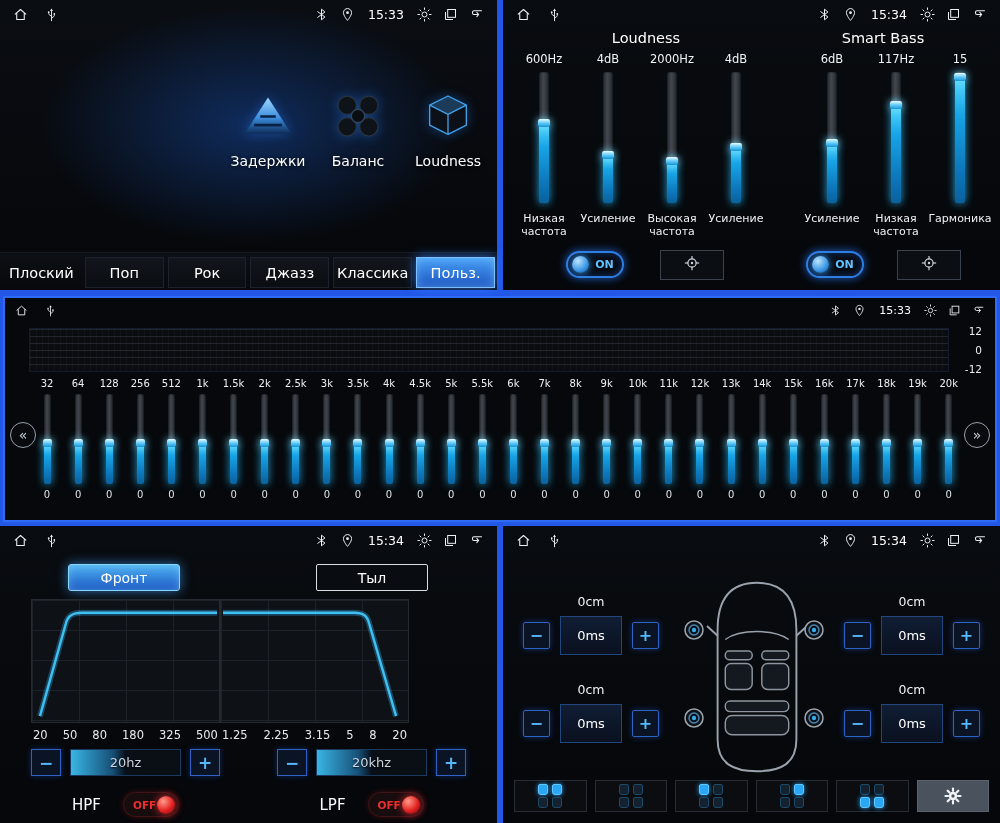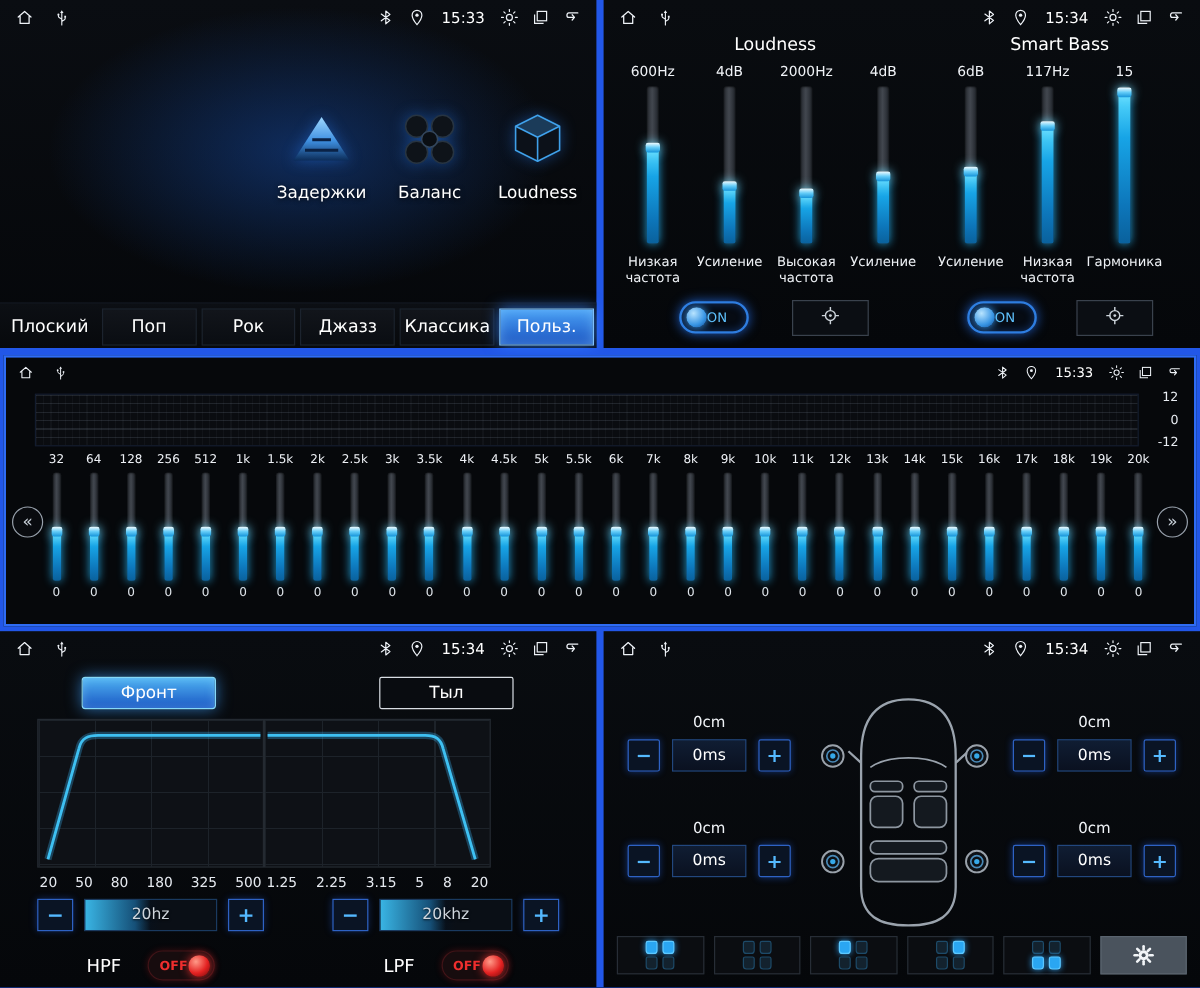--- a/index.html
+++ b/index.html
@@ -40,32 +40,32 @@
 .preset{flex:1;display:flex;align-items:center;justify-content:center;font-size:14.5px;color:#fff;margin:4px 2px 2px;border:1px solid #1c232e;background:linear-gradient(#12151b,#0a0d12);cursor:pointer;white-space:nowrap;}
 .preset:first-child{border-color:transparent;background:none;}
 .preset.active{background:linear-gradient(#49a0f5,#1c55c2);border:1px solid #7cc0ff;box-shadow:0 0 12px rgba(50,130,255,.8), inset 0 0 10px rgba(140,210,255,.45);}
 
 
 .lb-titles{position:relative;height:24px;margin-top:2px;font-size:14.5px;color:#fff;}
 .lb-t1,.lb-t2{position:absolute;transform:translateX(-50%);}
 .lb-t1{left:143px;} .lb-t2{left:380px;}
 .lb-sliders{position:absolute;left:9px;top:52px;display:flex;}
 .lb-col{width:64px;display:flex;flex-direction:column;align-items:center;}
-.lb-col:nth-child(5){margin-left:9px;}
+.lb-col:nth-child(5){margin-left:32px;}
 .lb-val{font-size:11.5px;color:#f0f3f7;height:15px;}
 .vtrack{position:relative;border-radius:2px;background:linear-gradient(90deg,#272b31,#42474f 45%,#21252b);box-shadow:inset 0 0 2px #000;}
 .vtrack.tall{width:10px;height:131px;margin-top:5px;}
 .vfill{position:absolute;left:0;right:0;bottom:0;border-radius:2px;background:linear-gradient(180deg,#5adcff 0%,#17a4e6 30%,#0d76ba 75%,#0a619c 100%);box-shadow:0 0 8px rgba(40,190,255,.85);}
 .vthumb{position:absolute;left:-1px;right:-1px;height:8px;border-radius:2px;background:linear-gradient(#eefbff,#63ccf8 50%,#1694da);box-shadow:0 0 9px rgba(130,225,255,.95);}
 .lb-lab{margin-top:9px;font-size:11px;line-height:1.2;text-align:center;width:68px;color:#eef1f5;}
 .lb-controls{position:absolute;left:0;right:0;bottom:9px;height:32px;}
 .toggle-on{position:absolute;top:2px;width:58px;height:27px;border-radius:15px;border:2px solid #2e7de0;background:#060b13;display:flex;align-items:center;box-shadow:0 0 10px rgba(40,120,255,.75), inset 0 0 7px rgba(40,120,255,.35);cursor:pointer;}
 #tg1{left:63px;} #tg2{left:303px;}
 .toggle-on .knob{width:17px;height:17px;margin-left:4px;border-radius:50%;background:radial-gradient(circle at 35% 30%,#b8e4ff,#3794e4 60%,#10478f);box-shadow:0 0 7px #3aa0ff;}
-.toggle-on .t-label{flex:1;text-align:left;font-size:11px;font-weight:normal;color:#5fc3ff;padding-right:2px;}
+.toggle-on .t-label{flex:1;text-align:center;font-size:11px;font-weight:bold;color:#5fc3ff;padding-right:2px;}
 .cross-box{position:absolute;top:1px;width:64px;height:30px;border:1px solid #3a424d;background:#0b0e13;display:flex;align-items:center;justify-content:center;cursor:pointer;}
 #cb1{left:157px;} #cb2{left:394px;}
 
 
 .eq-graph{position:absolute;left:24px;right:46px;top:30px;height:44px;background:#0a0c10;border:1px solid #131c2e;
  background-image:repeating-linear-gradient(to bottom, rgba(150,165,185,.16) 0 1px, transparent 1px 7px),
  repeating-linear-gradient(to right, rgba(150,165,185,.05) 0 1px, transparent 1px 6px);}
 .zero-line{position:absolute;left:0;right:0;top:54%;height:1px;background:#f349c;box-shadow:0 0 5px #f349c;}
 .eq-scale{position:absolute;right:13px;top:27px;height:50px;width:26px;display:flex;flex-direction:column;justify-content:space-between;align-items:flex-end;font-size:10.5px;color:#e8ecf2;}
 .eq-bands{position:absolute;left:28px;right:32px;top:80px;display:flex;justify-content:space-between;}
@@ -104,21 +104,21 @@
 
 .car-wrap{position:absolute;left:196px;top:52px;width:116px;height:198px;}
 .car-wrap svg{width:100%;height:100%;}
 .spk{position:absolute;width:24px;height:24px;}
 #spk-fl{left:179px;top:92px;} #spk-fr{left:299px;top:92px;}
 #spk-rl{left:179px;top:180px;} #spk-rr{left:299px;top:180px;}
 .delay-corner{position:absolute;width:136px;}
 .dc-cm{text-align:center;font-size:12.5px;color:#f0f3f7;margin-bottom:7px;}
 .dc-row{display:flex;align-items:center;justify-content:center;gap:10px;}
 .dstep{width:27px;height:27px;border:1px solid #2e62c4;background:#0a1424;color:#55baff;font-size:16px;font-weight:bold;display:flex;align-items:center;justify-content:center;border-radius:2px;box-shadow:0 0 6px rgba(30,90,220,.45);cursor:pointer;}
-.dms{width:62px;height:27px;border:1px solid #22477e;background:linear-gradient(#101d33,#0a1120);display:flex;align-items:center;justify-content:center;font-size:13px;color:#fff;}
+.dms{width:62px;height:39px;border:1px solid #22477e;background:linear-gradient(#101d33,#0a1120);display:flex;align-items:center;justify-content:center;font-size:13px;color:#fff;}
 .seat-buttons{position:absolute;left:11px;right:11px;bottom:11px;display:flex;gap:8px;}
 .seat-btn{flex:1;height:32px;background:#0b0d11;border:1px solid #272d36;display:flex;align-items:center;justify-content:center;cursor:pointer;}
 .seat-btn.gear{background:#4a535d;border-color:#5a646f;}
 .seat-grid{display:grid;grid-template-columns:10px 10px;gap:2px 4px;}
 .seat{width:10px;height:11px;border-radius:2px 2px 3px 3px;background:#13222e;border:1px solid #1d4a68;}
 .seat.on{background:#2aa6f2;border-color:#5cc8ff;box-shadow:0 0 5px rgba(50,170,255,.9);}
 .gear-wrap{display:inline-flex;width:20px;height:20px;}
 </style>
 </head>
 <body>

